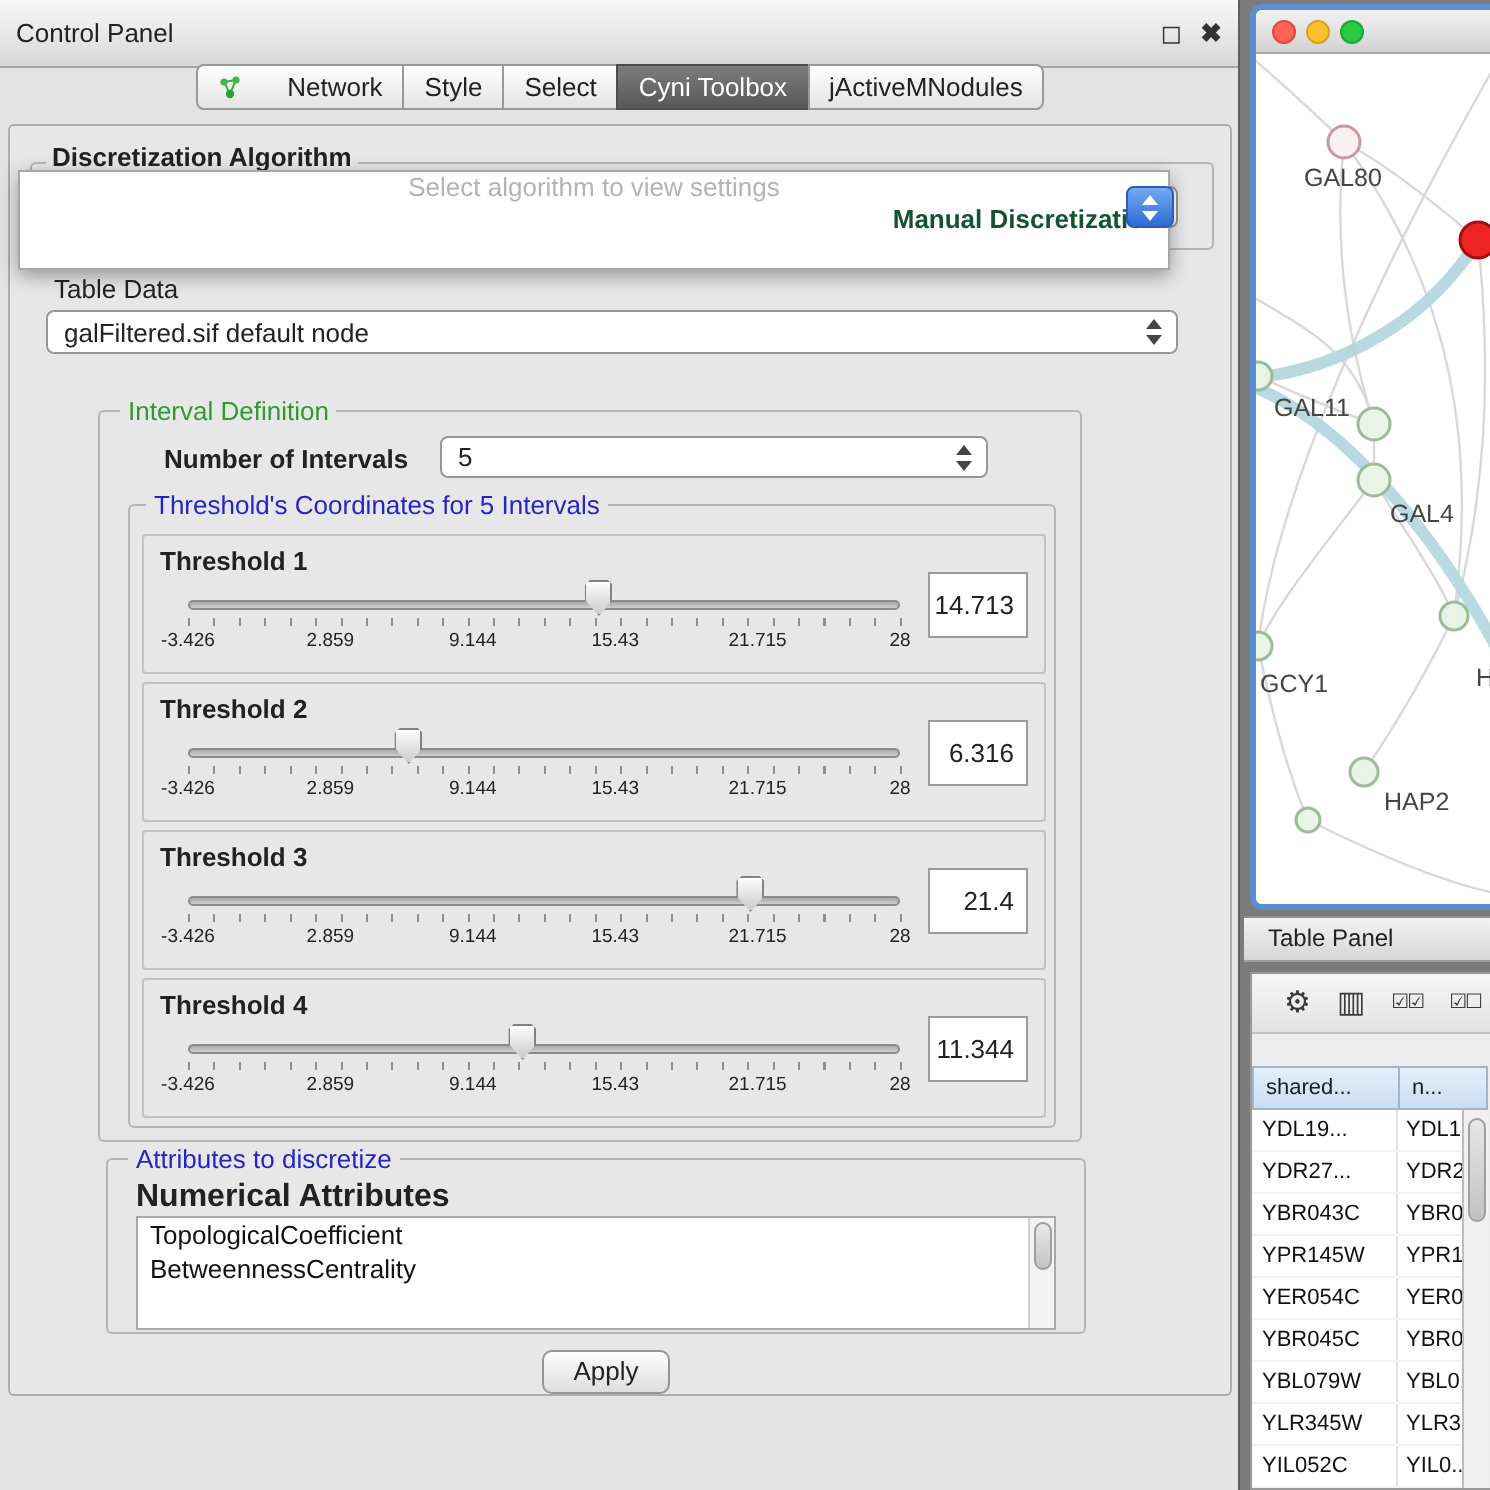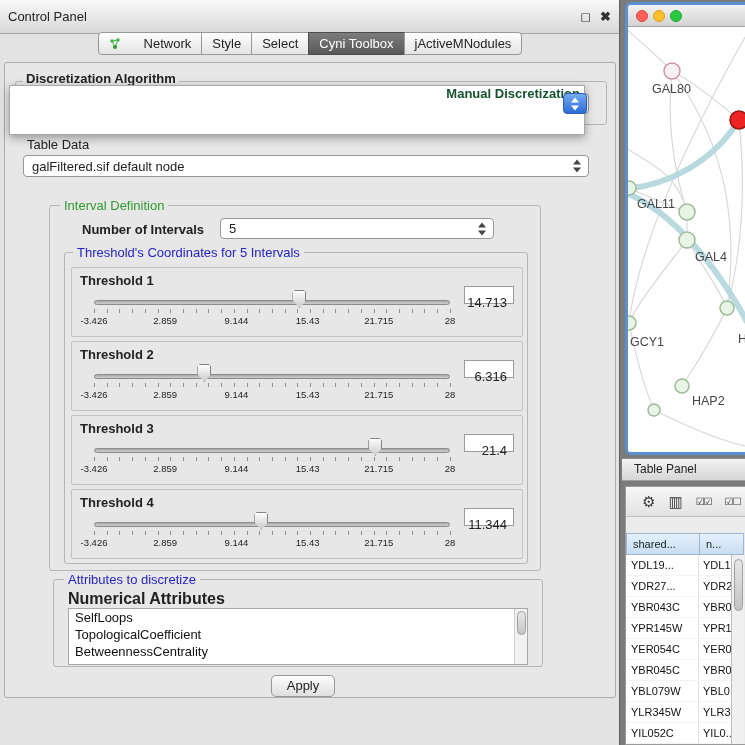--- a/index.html
+++ b/index.html
@@ -58,21 +58,21 @@
   .th-label{position:absolute;left:8px;top:5px;font-size:13px;font-weight:bold;}
   .slider{position:absolute;left:22px;top:26px;width:356px;height:36px;}
   .track{position:absolute;left:0;top:6px;width:100%;height:5px;background:linear-gradient(#a8a8a8,#cfcfcf);
     border:1px solid #8b8b8b;border-radius:3px;}
   .thumb{position:absolute;top:-4px;width:14px;height:18px;background:linear-gradient(#fdfdfd,#cccccc);
     border:1px solid #828282;clip-path:polygon(18% 0,82% 0,100% 14%,100% 55%,50% 100%,0 55%,0 14%);}
   .ticks{position:absolute;left:0;top:15px;width:357px;height:4px;
     background:repeating-linear-gradient(to right,#8f8f8f 0,#8f8f8f 1px,transparent 1px,transparent 12.71px);}
   .scale{position:absolute;left:0;top:21px;width:100%;height:12px;font-size:9.5px;color:#222;}
   .scale span{position:absolute;transform:translateX(-50%);white-space:nowrap;}
-  .th-value{position:absolute;right:8px;top:18px;width:50px;height:18px;background:#fff;border:1px solid #9b9b9b;
+  .th-value{position:absolute;right:8px;top:18px;width:50px;height:33px;background:#fff;border:1px solid #9b9b9b;
     font-size:13px;text-align:right;line-height:31px;padding-right:6px;}
 
   #attr-group{left:48px;top:516px;width:490px;height:88px;}
   #attr-label{position:absolute;left:14px;top:10px;font-size:16px;font-weight:bold;}
   #attr-list{position:absolute;left:14px;top:28px;width:460px;height:57px;background:#fff;border:1px solid #a8a8a8;overflow:hidden;}
   .attr-item{height:17px;line-height:17px;padding-left:6px;font-size:13px;color:#111;white-space:nowrap;}
   #attr-sb{position:absolute;right:0;top:0;width:13px;height:100%;background:#f2f2f2;border-left:1px solid #cfcfcf;}
   #attr-sb .sb-thumb{position:absolute;left:2px;top:2px;width:9px;height:24px;background:linear-gradient(#e8e8e8,#c4c4c4);
     border:1px solid #9f9f9f;border-radius:5px;}
 
@@ -150,20 +150,21 @@
       </div>
   </div>
 
   <div id="inner-panel">
 
     <div class="group" id="algo-group"></div>
     <div id="algo-title">Discretization Algorithm</div>
     <div class="combo" id="algo-combo"></div>
 
     <div id="algo-popup">
+      <div class="ph">Select algorithm to view settings</div>
       <div class="opt b">Manual Discretization</div>
     </div>
     <div id="blue-stepper">
         <span class="stepper"></span>
       </div>
 
     <div id="tabledata-label">Table Data</div>
     <div class="combo" id="tabledata-combo">
       <span class="val">galFiltered.sif default node</span>
       <span class="stepper"></span>
@@ -252,21 +253,20 @@
           </div>
           <div class="th-value">11.344</div>
         </div>
       </div>
     </div>
 
     <div class="group" id="attr-group">
       <span class="group-title t-blue">Attributes to discretize</span>
       <div id="attr-label">Numerical Attributes</div>
       <div id="attr-list">
-        <div class="attr-item">SelfLoops</div>
         <div class="attr-item">TopologicalCoefficient</div>
         <div class="attr-item">BetweennessCentrality</div>
         <div id="attr-sb">
             <div class="sb-thumb"></div>
           </div>
       </div>
     </div>
 
     <div id="apply-btn">Apply</div>
   </div>

